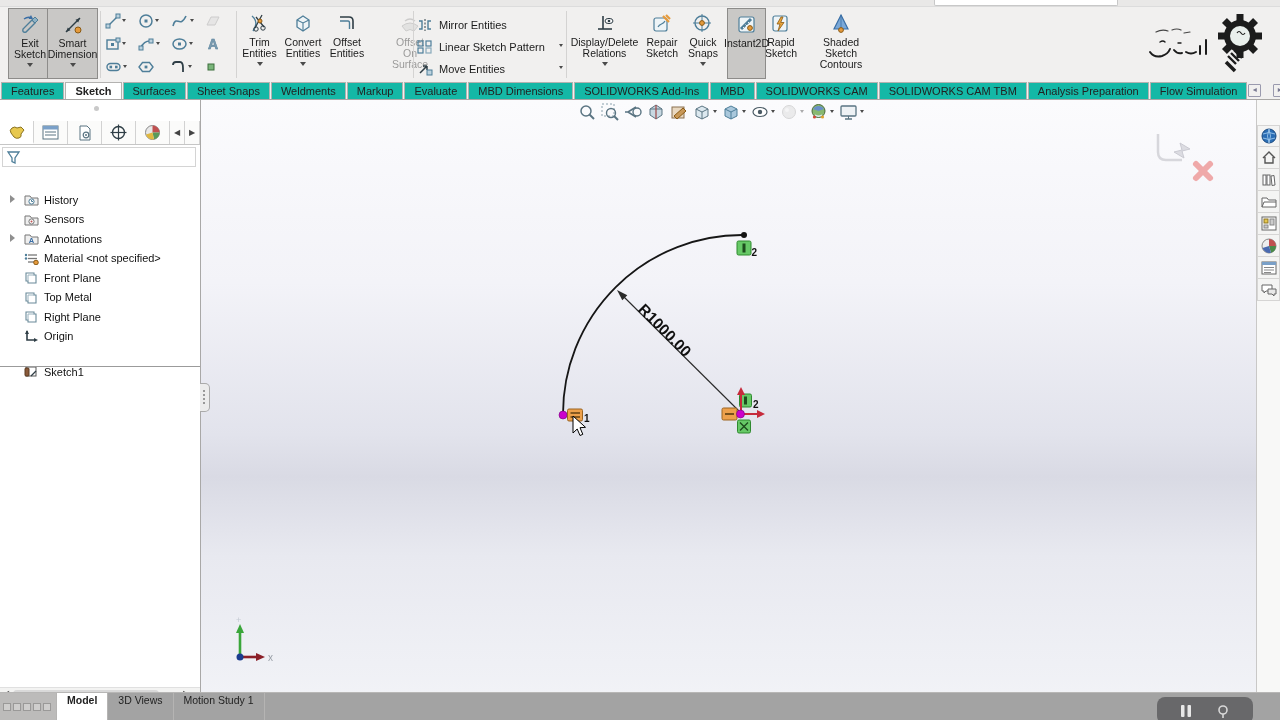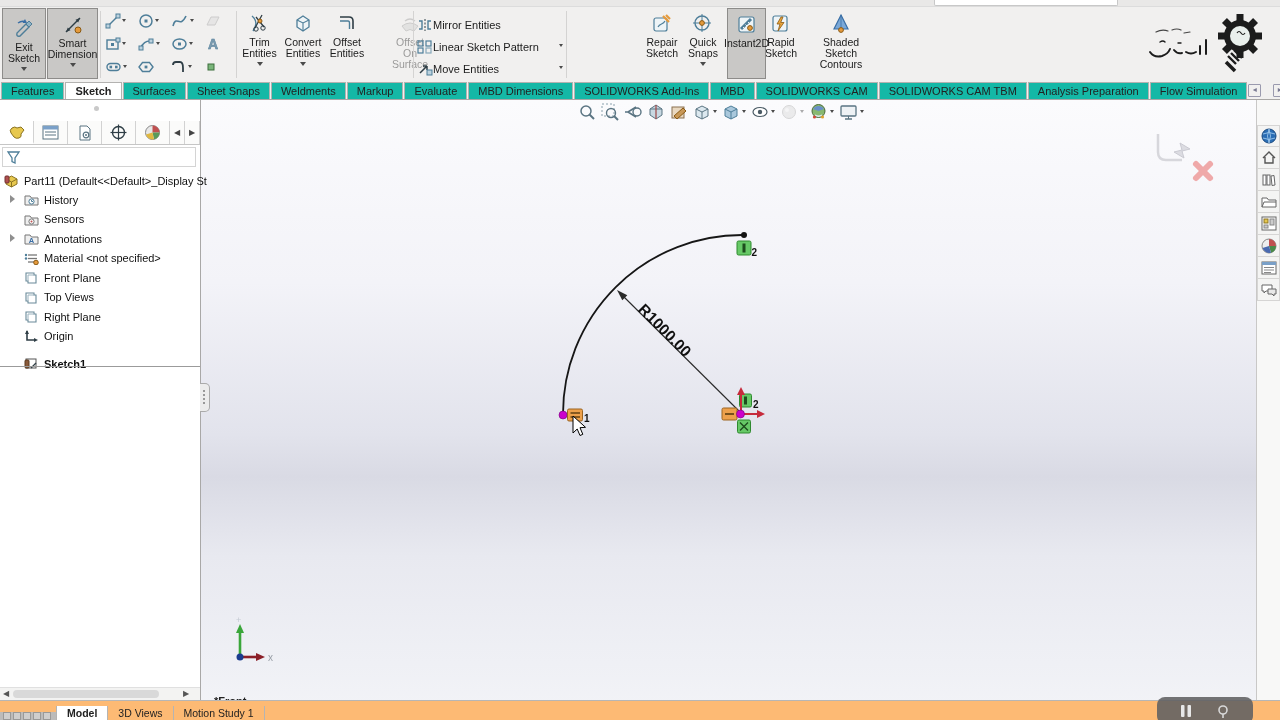--- a/index.html
+++ b/index.html
@@ -15,21 +15,21 @@
   .cb-big{position:absolute;top:1px;height:71px;display:flex;flex-direction:column;align-items:center;
           font-size:10.5px;line-height:11px;text-align:center;box-sizing:border-box;cursor:default;}
   .cb-big .ic{height:25px;display:flex;align-items:center;justify-content:center;margin-top:3px;}
   .cb-big .lbl{white-space:pre-line;margin-top:1px;}
   .pressed{background:#c9c8c6;border:1px solid #8d8c8a;}
   .dis{opacity:.42;}
   .caret{width:0;height:0;border:3px solid transparent;border-top:4px solid #4a4a4a;display:inline-block;margin-top:3px;}
   .caret.sm{border-width:2.5px;border-top-width:3.5px;margin:0 0 0 1px;}
   .cb-cell{position:absolute;width:32px;height:22px;display:flex;align-items:center;}
   .cb-cell svg{margin-left:2px;}
-  .cb-row{position:absolute;height:17px;display:flex;align-items:center;gap:0;font-size:11px;white-space:nowrap;}
+  .cb-row{position:absolute;height:17px;display:flex;align-items:center;gap:6px;font-size:11px;white-space:nowrap;}
   
   .ribbon{position:absolute;left:0;top:82px;width:1280px;height:18px;background:#f1f0ef;
           border-bottom:1px solid #a8a7a5;display:flex;align-items:flex-end;padding-left:1px;box-sizing:border-box;font-size:11px;}
   .tab{height:17px;line-height:16px;padding:0 9px;background:#14b8a6;border:1px solid #b3b2b0;border-bottom:none;
        margin-right:1px;color:#222;box-sizing:border-box;white-space:nowrap;}
   .tab.active{background:#fff;font-weight:bold;}
   .wctrls{margin-left:auto;display:flex;align-items:center;gap:12px;padding-right:12px;height:100%;color:#8a8a9a;}
   .wc-pane{width:11px;height:11px;border:1px solid #9a9aae;border-radius:1px;font-size:8px;line-height:10px;text-align:center;color:#7a7a92;}
   
   .viewport{position:absolute;left:201px;top:100px;width:1055px;height:608px;
@@ -55,22 +55,22 @@
   .hs-arrow{position:absolute;top:0;width:12px;height:12px;font-size:8px;color:#555;text-align:center;line-height:12px;}
   .hs-thumb{position:absolute;left:13px;top:2px;width:146px;height:8px;background:#d9d9d9;border-radius:4px;}
   .panel-foot{position:absolute;left:0;top:700px;width:201px;height:8px;background:#eceBea;background:#ecebea;}
   .splitter{position:absolute;left:200px;top:383px;width:9px;height:27px;background:#ececec;border:1px solid #aaa;border-left:none;border-radius:0 5px 5px 0;}
   .splitter:after{content:"";position:absolute;left:3px;top:6px;width:2px;height:14px;background:repeating-linear-gradient(#999 0 2px,transparent 2px 4px);}
   
   .taskpane{position:absolute;right:0;top:100px;width:24px;height:608px;background:#f8f8f7;border-left:1px solid #c9c8c7;box-sizing:border-box;}
   .tp-btn{width:23px;height:22px;border:1px solid #d6d5d4;border-top:none;display:flex;align-items:center;justify-content:center;background:#f4f4f3;box-sizing:border-box;}
   .tp-first{margin-top:25px;border-top:1px solid #d6d5d4;}
   
-  .motionbar{position:absolute;left:0;bottom:0;width:1280px;height:20px;background:#fdba74;border-top:1px solid #b7b6b5;
-             display:flex;font-size:10.5px;overflow:hidden;box-sizing:border-box;align-items:flex-end;}
+  .motionbar{position:absolute;left:0;bottom:0;width:1280px;height:28px;background:#a3a3a3;border-top:1px solid #b7b6b5;
+             display:flex;font-size:10.5px;overflow:hidden;box-sizing:border-box;}
   .mnav{width:56px;background:#bcbbba;display:flex;align-items:center;gap:2px;padding:0 3px;box-sizing:border-box;}
   .mnav span{width:8px;height:8px;background:#cfcecd;border:1px solid #9a9998;box-sizing:border-box;}
   .mtab{padding:0 10px;line-height:14px;border-right:1px solid #b5b4b3;color:#222;white-space:nowrap;}
   .mtab.active{background:#fff;font-weight:bold;border-left:1px solid #b5b4b3;}
   
   .vidctl{position:absolute;right:27px;bottom:-4px;width:96px;height:27px;background:rgba(96,96,98,.88);border-radius:8px;
           display:flex;align-items:center;justify-content:space-evenly;z-index:30;}
   
   .logo{position:absolute;right:4px;top:6px;width:160px;height:70px;}
   .sr{position:absolute;width:1px;height:1px;overflow:hidden;clip-path:inset(50%);}
@@ -80,21 +80,21 @@
 </style>
 </head>
 <body>
 
 <div class="titlebar">
   <div class="searchbox"></div>
 </div>
 
 <div class="commandbar">
 
-  <div class="cb-big pressed" style="left:2px;width:44px;justify-content:center;">
+  <div class="cb-big pressed" style="left:8px;width:44px;">
     <span class="ic">
       <svg width="24" height="24">
           <path d="M5 16 Q4 20 8 19 L17 10 14 7 Z" fill="none" stroke="#4e7e99" stroke-width="1.4"></path>
           <path d="M14 7 L17 4 20 7 17 10 Z" fill="#8fb2c4" stroke="#4e7e99"></path>
           <path d="M6 6 Q10 3 14 5" fill="none" stroke="#3a6ea5" stroke-width="1.4"></path>
           <path d="M13 2 L15 6 10.5 6 Z" fill="#3a6ea5"></path>
         </svg>
     </span>
     <span class="lbl">Exit
 Sketch</span>
@@ -274,20 +274,33 @@
     <svg width="16" height="14">
         <path d="M3 11 L10 4 M10 4 L10 8 M10 4 L6 4" fill="none" stroke="#2f3e46" stroke-width="1.5"></path>
         <rect x="10" y="8" width="5" height="5" fill="#bcd2de" stroke="#4e7e99"></rect>
       </svg>
     <span>Move Entities</span>
     <span class="caret sm" style="margin-left:auto;"></span>
   </div>
 
   <div class="vsep" style="left:566px;"></div>
 
+  <div class="cb-big" style="left:569px;width:71px;">
+    <span class="ic">
+      <svg width="24" height="24">
+          <line x1="5" y1="17" x2="19" y2="17" stroke="#2f3e46" stroke-width="1.6"></line>
+          <line x1="10" y1="4" x2="10" y2="17" stroke="#2f3e46" stroke-width="1.6"></line>
+          <ellipse cx="16" cy="9" rx="4" ry="2.6" fill="#fff" stroke="#2f3e46"></ellipse>
+          <circle cx="16" cy="9" r="1.3" fill="#2f3e46"></circle>
+        </svg>
+    </span>
+    <span class="lbl">Display/Delete
+Relations</span>
+    <span class="caret"></span>
+  </div>
 
   <div class="cb-big" style="left:641px;width:42px;">
     <span class="ic">
       <svg width="24" height="24">
           <rect x="4" y="6" width="13" height="13" rx="2" fill="#eef4f7" stroke="#4e7e99" stroke-width="1.2"></rect>
           <path d="M8 15 C10 11,13 13,15 9" fill="none" stroke="#4e7e99" stroke-width="1.2"></path>
           <path d="M13 4 L19 10 M16 3 L20 7" stroke="#e59a3c" stroke-width="2.2"></path>
         </svg>
     </span>
     <span class="lbl">Repair
@@ -574,30 +587,20 @@
     </span>
     <span class="parw">◀</span>
     <span class="parw">▶</span>
   </div>
   <div class="pfilter">
     <svg width="15" height="15">
         <path d="M2 2 L13 2 9 8 9 13 6 11.5 6 8 Z" fill="none" stroke="#4e7e99" stroke-width="1.3"></path>
       </svg>
   </div>
 
-  <div class="trow" style="left:4px;top:71px;">
-    <span class="tic">
-      <svg width="15" height="14">
-          <path d="M2 5 L7.5 2 13 5 13 10 7.5 13 2 10 Z" fill="#e7c84f" stroke="#8a7322"></path>
-          <path d="M2 5 L7.5 8 13 5 M7.5 8 L7.5 13" fill="none" stroke="#8a7322"></path>
-          <rect x="1" y="2" width="4" height="7" rx="1" fill="#b05050" stroke="#703030"></rect>
-        </svg>
-    </span>
-    <span>Part11 (Default&lt;&lt;Default&gt;_Display St</span>
-  </div>
 
   <span class="exp" style="left:10px;top:95px;"></span>
   <div class="trow" style="left:24px;top:90px;">
     <span class="tic">
       <svg width="15" height="13">
           <path d="M1 3 L6 3 7.5 5 14 5 14 12 1 12 Z" fill="#efefef" stroke="#777"></path>
           <circle cx="7.5" cy="8.5" r="2.6" fill="#fff" stroke="#4e7e99"></circle>
           <path d="M7.5 7 L7.5 8.5 9 8.5" fill="none" stroke="#4e7e99"></path>
         </svg>
     </span>
@@ -652,21 +655,21 @@
   </div>
 
   <div class="trow" style="left:24px;top:187.5px;">
     <span class="tic">
       <svg width="15" height="13">
           <path d="M2 2 L10 2 10 4 12 4 12 12 4 12 4 10 2 10 Z" fill="none" stroke="#6a8a9a" stroke-width="1.1"></path>
           <line x1="4" y1="4" x2="10" y2="4" stroke="#9ab2be"></line>
           <line x1="4" y1="4" x2="4" y2="10" stroke="#9ab2be"></line>
         </svg>
     </span>
-    <span>Top Views</span>
+    <span>Top Metal</span>
   </div>
 
   <div class="trow" style="left:24px;top:207px;">
     <span class="tic">
       <svg width="15" height="13">
           <path d="M2 2 L10 2 10 4 12 4 12 12 4 12 4 10 2 10 Z" fill="none" stroke="#6a8a9a" stroke-width="1.1"></path>
           <line x1="4" y1="4" x2="10" y2="4" stroke="#9ab2be"></line>
           <line x1="4" y1="4" x2="4" y2="10" stroke="#9ab2be"></line>
         </svg>
     </span>
@@ -677,21 +680,21 @@
     <span class="tic">
       <svg width="15" height="13">
           <path d="M3 1 L3 10 L12 10" fill="none" stroke="#2f3e46" stroke-width="1.6"></path>
           <polygon points="3,0 1,4 5,4" fill="#2f3e46"></polygon>
           <polygon points="14,10 10,8 10,12" fill="#2f3e46"></polygon>
         </svg>
     </span>
     <span>Origin</span>
   </div>
 
-  <div class="trow" style="left:24px;top:254px;font-weight:bold;">
+  <div class="trow" style="left:24px;top:262px;">
     <span class="tic">
       <svg width="15" height="13">
           <rect x="2" y="2" width="10" height="9" fill="#fff" stroke="#555"></rect>
           <rect x="1" y="3" width="4" height="8" rx="1" fill="#8a5a3a" stroke="#5a3a20"></rect>
           <line x1="7" y1="11" x2="12" y2="6" stroke="#2f3e46" stroke-width="1.2"></line>
         </svg>
     </span>
     <span>Sketch1</span>
   </div>
 

